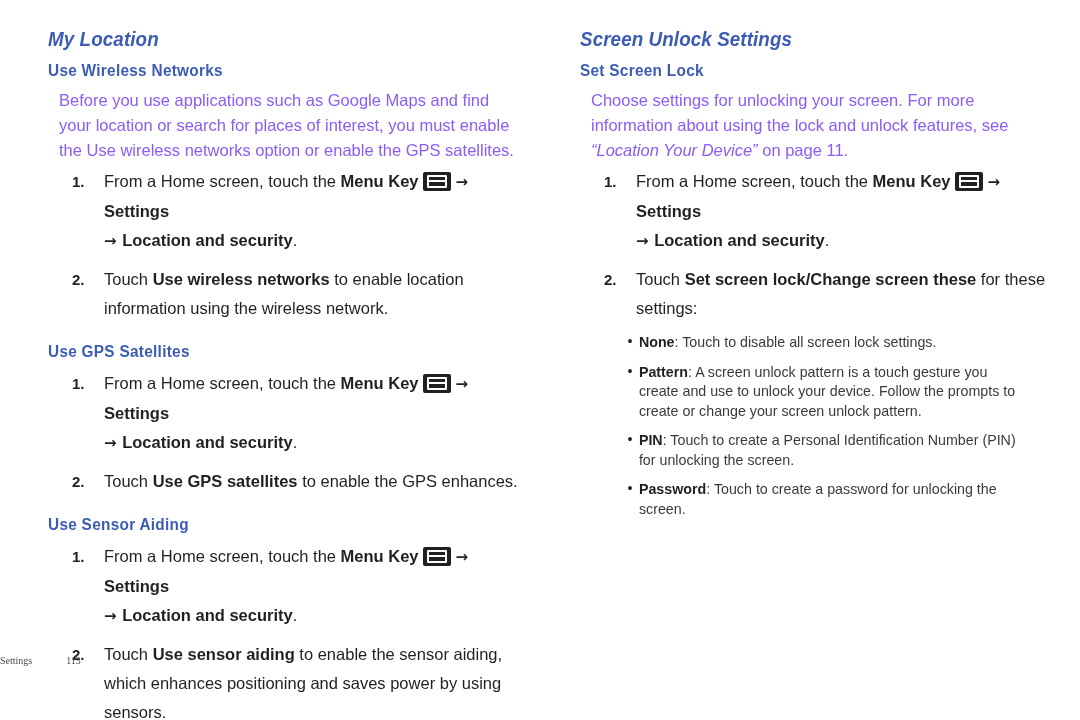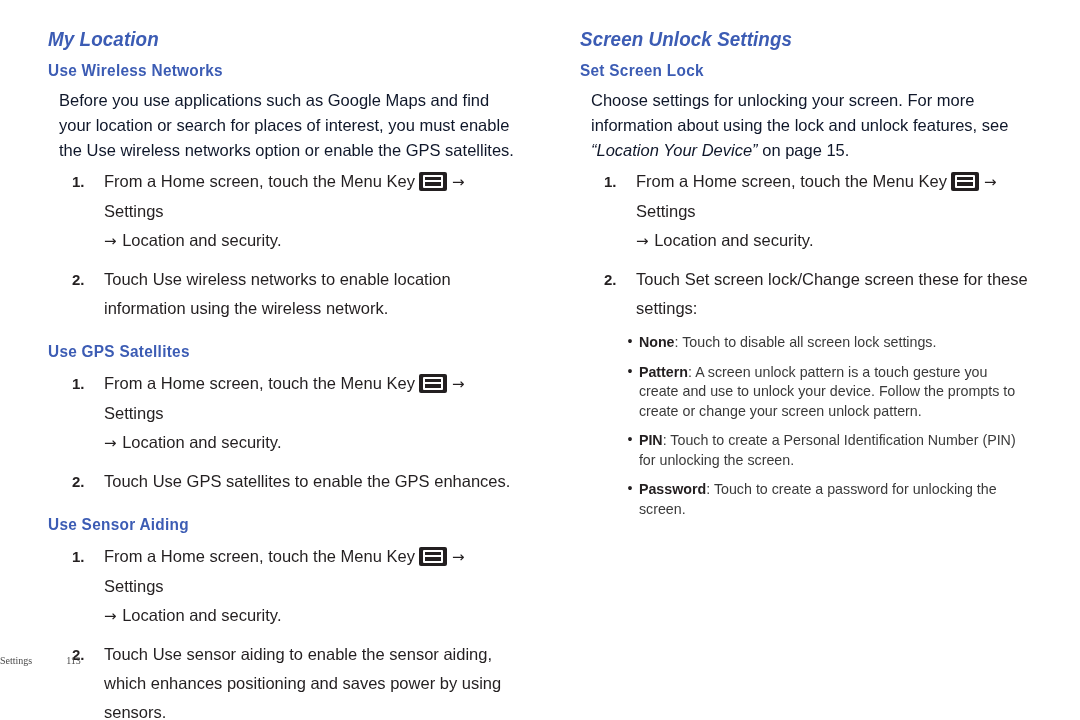--- a/index.html
+++ b/index.html
@@ -52,42 +52,42 @@
     transform-origin: left center;
   }
   .h-sub.spaced { margin-top: 20px; }
 
   
   .para {
     font-size: 16.5px;
     line-height: 25px;
     margin: 0 0 0 0;
     padding-left: 11px;
-    color: #0f172a;
+    color: #8b5cf6;
   }
   .para i { font-style: italic; }
 
   
   .olist { margin: 4px 0 0 0; padding: 0; list-style: none; }
   .olist > li {
     position: relative;
     padding-left: 56px;
     margin-bottom: 9px;
     font-size: 16.5px;
     line-height: 29px;
   }
   .olist > li .num {
     position: absolute;
     left: 24px;
     top: 0;
     font-weight: bold;
     font-size: 15px;
   }
   .olist > li b,
-  .para b { font-weight: normal; }
+  .para b { font-weight: bold; }
   .cont { display: block; }
 
   
   .arw {
     font-family: "DejaVu Sans", sans-serif;
     font-weight: normal;
     font-size: 15px;
     padding-right: 1px;
   }
 
@@ -212,21 +212,21 @@
     </ol>
 
   </div>
 
   <div class="column col-right">
 
     <h1 class="h-main">Screen Unlock Settings</h1>
 
     <h2 class="h-sub">Set Screen Lock</h2>
 
-    <p class="para"><span>Choose settings for unlocking your screen. For more information about using the lock and unlock features, see </span><i>“Location Your Device”</i><span> on page 15.</span></p>
+    <p class="para"><span>Choose settings for unlocking your screen. For more information about using the lock and unlock features, see </span><i>“Location Your Device”</i><span> on page 11.</span></p>
 
     <ol class="olist">
       <li>
         <span class="num">1.</span>
         <span>From a Home screen, touch the </span><b>Menu Key</b><span class="menukey"><span class="frame"></span><span class="bar"></span></span><b class="arw">→</b> <b>Settings</b>
         <span class="cont"><b class="arw">→</b> <b>Location and security</b><span>.</span></span>
       </li>
       <li>
         <span class="num">2.</span>
         <span>Touch </span><b>Set screen lock/Change screen these</b><span> for these settings:</span>

